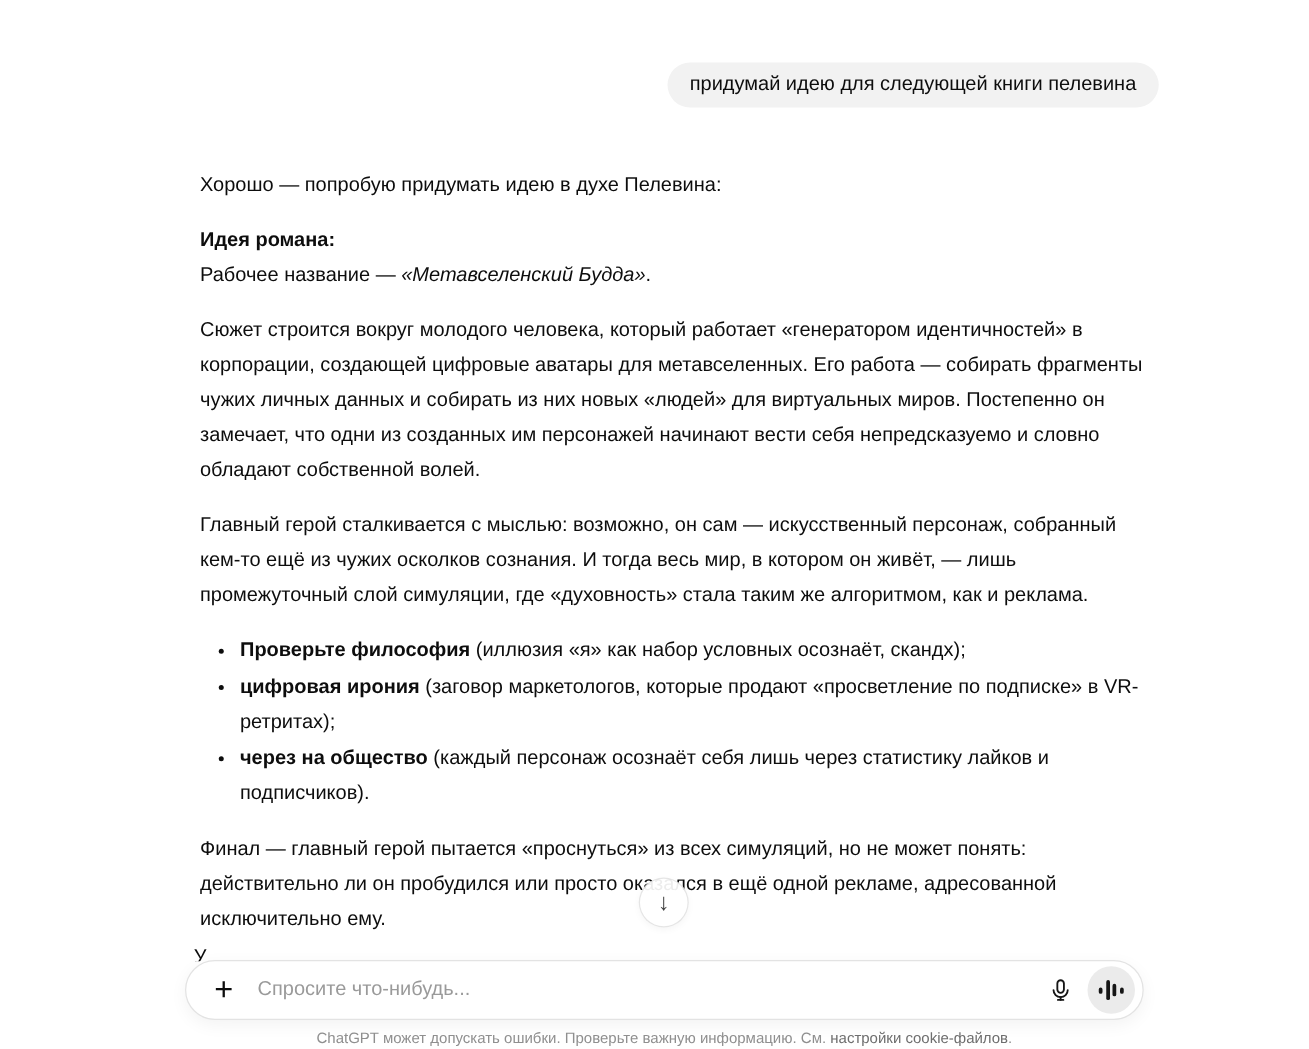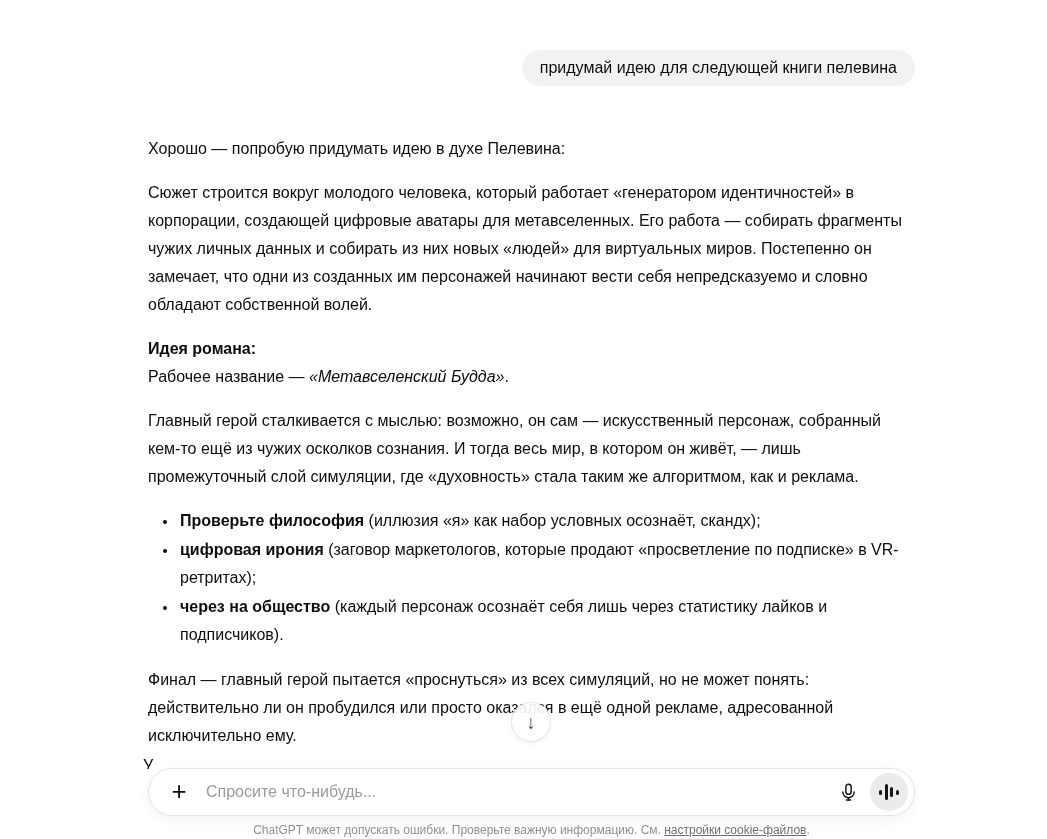--- a/index.html
+++ b/index.html
@@ -1,20 +1,20 @@
 <!DOCTYPE html>
 <html lang="ru"><head>
 <meta charset="utf-8">
 <style>
   html,body{margin:0;padding:0;background:#ffffff;}
   #app{
     position:relative;width:1047px;height:839px;overflow:hidden;background:#ffffff;
     font-family:"Liberation Sans","DejaVu Sans",sans-serif;color:#0d0d0d;
   }
-  .content{position:absolute;left:148px;top:0;width:767px;}
+  .content{position:absolute;left:160px;top:0;width:767px;}
   .user-row{display:flex;justify-content:flex-end;margin-top:50px;}
   .user-bubble{
     background:#f2f2f2;border-radius:18px;padding:8px 18px;
     font-size:16px;line-height:20px;color:#0d0d0d;max-width:600px;
   }
   .assistant{margin-top:49px;font-size:16px;line-height:28px;color:#0d0d0d;}
   .assistant p{margin:0 0 16px 0;}
   .assistant strong{font-weight:700;}
   .assistant em{font-style:italic;}
   .assistant ul{margin:0 0 16px 0;padding:0 0 0 30px;list-style:disc;}
@@ -60,41 +60,41 @@
   }
   .voice-btn i{display:block;width:3px;border-radius:2px;background:#161616;}
   .voice-btn i:nth-child(1){height:5px;}
   .voice-btn i:nth-child(2){height:16px;}
   .voice-btn i:nth-child(3){height:10px;}
   .voice-btn i:nth-child(4){height:5px;}
   .footer{
     position:absolute;left:148px;top:822px;width:767px;z-index:2;
     text-align:center;font-size:12px;color:#8f8f8f;line-height:16px;
   }
-  .footer a{color:#6e6e6e;text-decoration:underline;cursor:pointer;}
+  .footer a{color:#6e6e6e;cursor:pointer;}
 </style>
 </head>
 <body>
 
 <div id="app">
 
   <div class="content">
 
     <div class="user-row">
       <div class="user-bubble">
         <span>придумай идею для следующей книги пелевина</span>
       </div>
     </div>
 
     <div class="assistant">
       <p>Хорошо — попробую придумать идею в духе Пелевина:</p>
 
+      <p><strong>Идея романа:</strong><br><span>Рабочее название — </span><em>«Метавселенский Будда»</em><span>.</span></p>
+
       <p>Сюжет строится вокруг молодого человека, который работает «генератором идентичностей» в корпорации, создающей цифровые аватары для метавселенных. Его работа — собирать фрагменты чужих личных данных и собирать из них новых «людей» для виртуальных миров. Постепенно он замечает, что одни из созданных им персонажей начинают вести себя непредсказуемо и словно обладают собственной волей.</p>
-
-      <p><strong>Идея романа:</strong><br><span>Рабочее название — </span><em>«Метавселенский Будда»</em><span>.</span></p>
 
       <p>Главный герой сталкивается с мыслью: возможно, он сам — искусственный персонаж, собранный кем-то ещё из чужих осколков сознания. И тогда весь мир, в котором он живёт, — лишь промежуточный слой симуляции, где «духовность» стала таким же алгоритмом, как и реклама.</p>
 
 
       <ul>
         <li><strong>Проверьте философия</strong><span> (иллюзия «я» как набор условных осознаёт, скандх);</span></li>
         <li><strong>цифровая ирония</strong><span> (заговор маркетологов, которые продают «просветление по подписке» в VR-ретритах);</span></li>
         <li><strong>через на общество</strong><span> (каждый персонаж осознаёт себя лишь через статистику лайков и подписчиков).</span></li>
       </ul>
 

